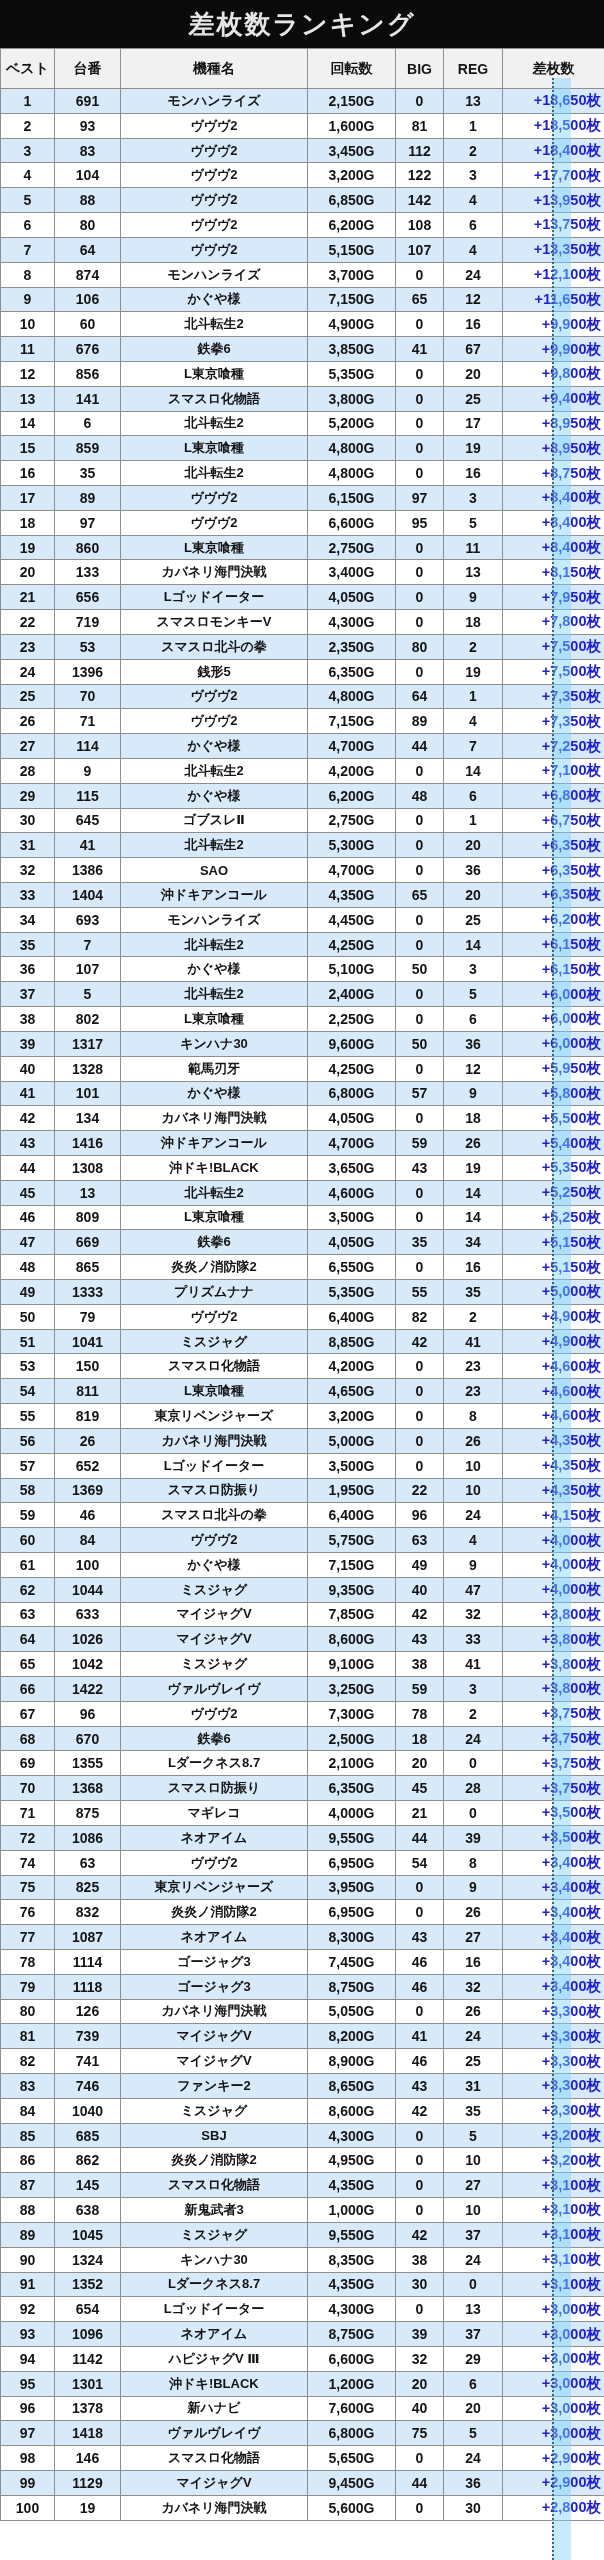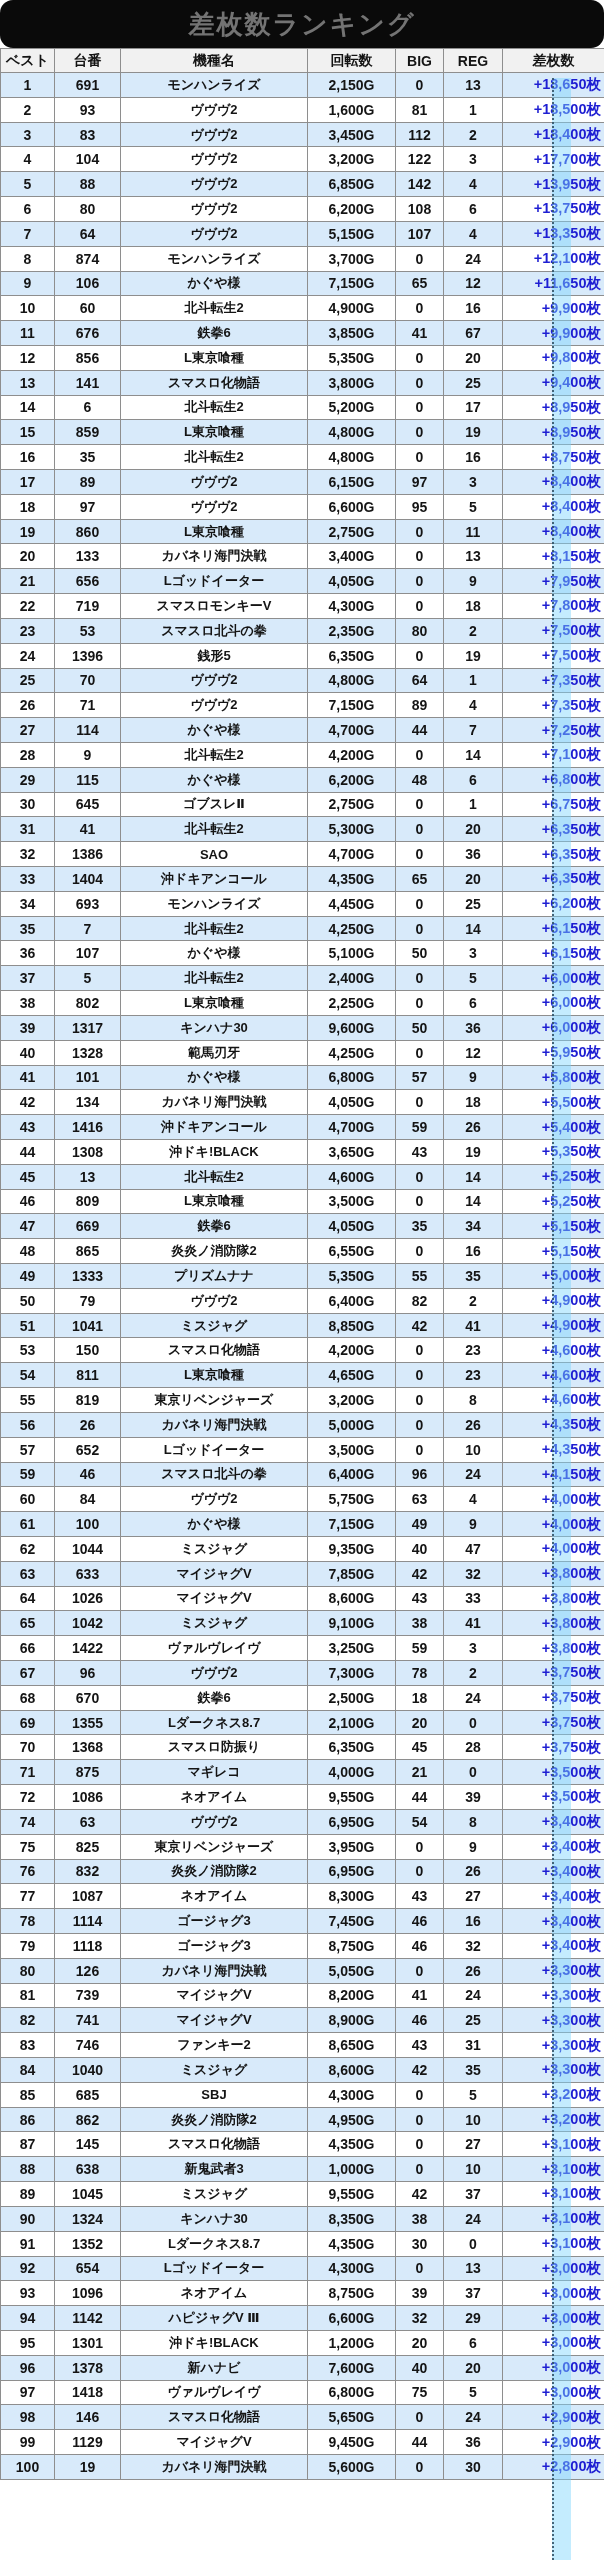--- a/index.html
+++ b/index.html
@@ -12,42 +12,41 @@
   .page {
     position: relative;
     width: 604px;
     height: 2560px;
     overflow: hidden;
   }
   .title-bar {
     width: 604px;
     height: 48px;
     background: #0a0a0a;
-    color: #737373;
+    color: #e5e5e5;
     font-size: 26px;
     font-weight: bold;
     line-height: 48px;
     text-align: center;
     letter-spacing: 2px;
-    border-radius: 13px;
   }
   table.ranking {
     width: 604px;
     border-collapse: collapse;
     table-layout: fixed;
   }
   table.ranking th, table.ranking td {
     border: 1px solid #8e8e8e;
     padding: 0;
     overflow: hidden;
     white-space: nowrap;
     font-weight: bold;
     color: #141414;
   }
-  thead tr { height: 24px; }
+  thead tr { height: 40px; }
   thead th {
     background: #f1f1f1;
     font-size: 14px;
     text-align: center;
   }
   tbody tr { height: 24.82px; }
   tbody tr:nth-child(odd)  { background: #d8eafa; }
   tbody tr:nth-child(even) { background: #ffffff; }
   tbody td { font-size: 14px; text-align: center; }
   tbody td.c2 { font-size: 13px; }
@@ -595,20 +594,29 @@
         <tr>
           <td class="c0">57</td>
           <td class="c1">652</td>
           <td class="c2">Lゴッドイーター</td>
           <td class="c3">3,500G</td>
           <td class="c4">0</td>
           <td class="c5">10</td>
           <td class="c6">+4,350枚</td>
         </tr>
         <tr>
+          <td class="c0">58</td>
+          <td class="c1">1369</td>
+          <td class="c2">スマスロ防振り</td>
+          <td class="c3">1,950G</td>
+          <td class="c4">22</td>
+          <td class="c5">10</td>
+          <td class="c6">+4,350枚</td>
+        </tr>
+        <tr>
           <td class="c0">59</td>
           <td class="c1">46</td>
           <td class="c2">スマスロ北斗の拳</td>
           <td class="c3">6,400G</td>
           <td class="c4">96</td>
           <td class="c5">24</td>
           <td class="c6">+4,150枚</td>
         </tr>
         <tr>
           <td class="c0">60</td>

